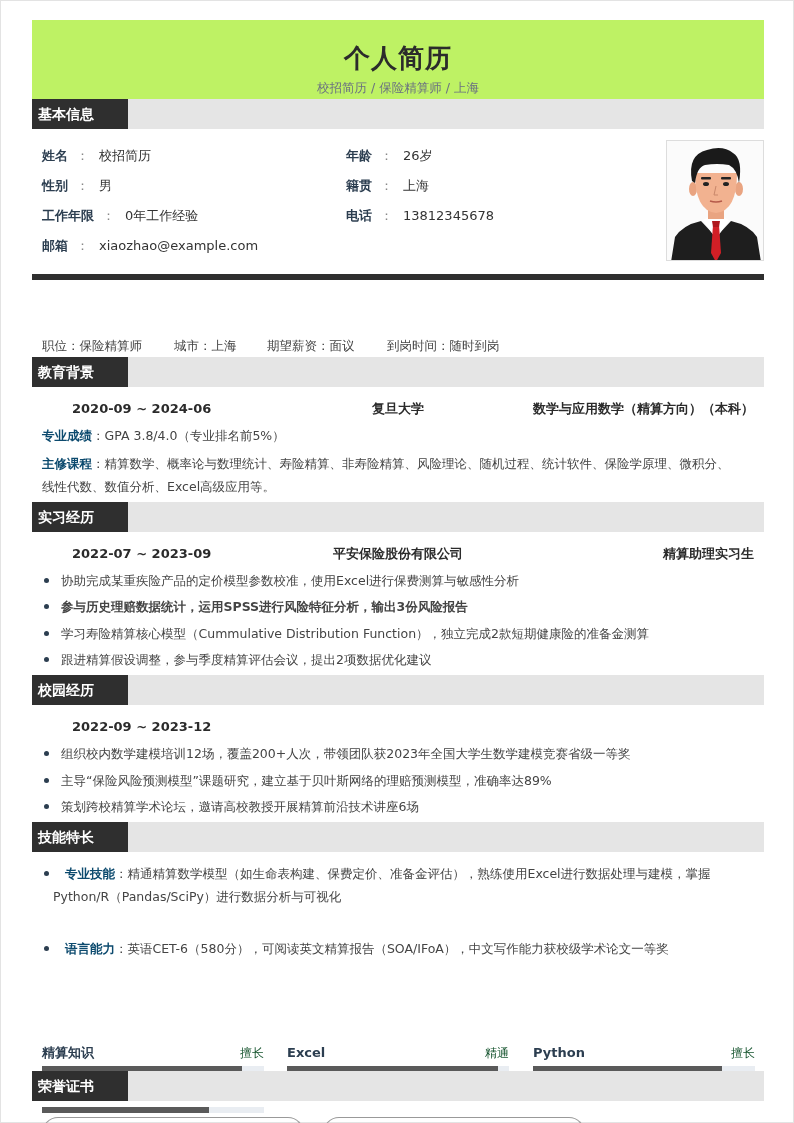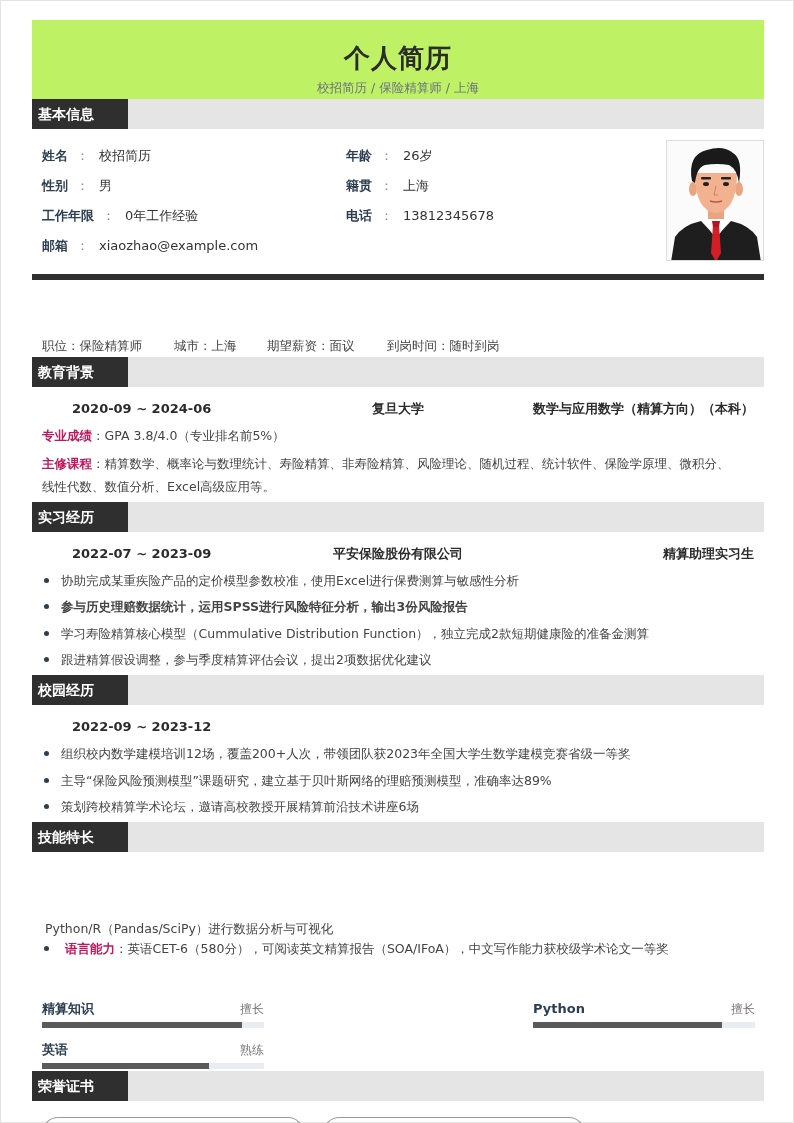--- a/index.html
+++ b/index.html
@@ -18,27 +18,27 @@
   .kv .c { color: #888; margin: 0 10px 0 8px; }
 
   .photo { position: absolute; left: 665px; top: 139px; width: 98px; height: 121px; border: 1px solid #ddd; background: #fafafa; overflow: hidden; }
   .thick { position: absolute; left: 31px; top: 273px; width: 732px; height: 6px; background: #2f2f2f; }
 
   .line { position: absolute; left: 41px; font-size: 12.5px; line-height: 18px; color: #444; white-space: nowrap; }
   .row3 { position: absolute; left: 41px; width: 712px; height: 18px; font-size: 13px; font-weight: bold; color: #2b2b2b; line-height: 18px; }
   .row3 .l { position: absolute; left: 10px; margin-left: 20px; }
   .row3 .m { position: absolute; left: 0; width: 712px; text-align: center; }
   .row3 .r { position: absolute; right: 0; }
-  .lbl { color: #be185d; font-weight: bold; text-align: right; }
+  .lbl { color: #0c4a6e; font-weight: bold; text-align: right; }
   .bullet { position: absolute; left: 41px; font-size: 12.5px; line-height: 18px; color: #444; white-space: nowrap; }
   .bullet::before { content: ""; display: inline-block; width: 5px; height: 5px; background: #2c3e50; border-radius: 50%; margin: 0 12px 2px 2px; vertical-align: middle; }
 
-  .skill { position: absolute; width: 222px; height: 36px; }
+  .skill { position: absolute; width: 222px; height: 36px; margin-top: 44px; }
   .skill .name { position: absolute; left: 0; top: 0; font-size: 13px; font-weight: bold; color: #2c3e50; line-height: 18px; }
-  .skill .lvl { position: absolute; right: 0; top: 1px; font-size: 12px; color: #737373; line-height: 16px; }
+  .skill .lvl { position: absolute; right: 0; top: 1px; font-size: 12px; color: #14532d; line-height: 16px; }
   .skill .track { position: absolute; left: 0; top: 22px; width: 222px; height: 6px; background: #e9edf2; }
   .skill .fill { position: absolute; left: 0; top: 0; height: 6px; background: #5a5a5a; }
 
   .cert { position: absolute; top: 1116px; height: 20px; border: 1px solid #999; border-bottom: none; border-radius: 16px 16px 0 0; }
 </style>
 </head>
 <body>
 
 <div class="page">
 
@@ -146,32 +146,42 @@
   <div class="row3" style="top:717px;">
     <span class="l">2022-09 ~ 2023-12</span>
   </div>
   <div class="bullet" style="top:744px;">组织校内数学建模培训12场，覆盖200+人次，带领团队获2023年全国大学生数学建模竞赛省级一等奖</div>
   <div class="bullet" style="top:771px;">主导“保险风险预测模型”课题研究，建立基于贝叶斯网络的理赔预测模型，准确率达89%</div>
   <div class="bullet" style="top:797px;">策划跨校精算学术论坛，邀请高校教授开展精算前沿技术讲座6场</div>
 
   <div class="sec" style="top:821px;">
     <div class="tag">技能特长</div>
   </div>
-  <div class="line" style="left:44px; top:887px;margin-top:32px;">Python/R（Pandas/SciPy）进行数据分析与可视化</div>
+  <div class="bullet" style="top:864px;">
+    <span class="lbl">专业技能</span><span>：精通精算数学模型（如生命表构建、保费定价、准备金评估），熟练使用Excel进行数据处理与建模，掌握</span>
+  </div>
+  <div class="line" style="left:52px; top:887px;">Python/R（Pandas/SciPy）进行数据分析与可视化</div>
   <div class="bullet" style="top:939px;">
     <span class="lbl">语言能力</span><span>：英语CET-6（580分），可阅读英文精算报告（SOA/IFoA），中文写作能力获校级学术论文一等奖</span>
   </div>
 
   <div class="skill" style="left:41px; top:999px;">
     <span class="name">精算知识</span>
     <span class="lvl">擅长</span>
     <div class="track">
         <div class="fill" style="width: 90%;"></div>
       </div>
   </div>
+  <div class="skill" style="left:286px; top:999px;">
+    <span class="name">Excel</span>
+    <span class="lvl">精通</span>
+    <div class="track">
+        <div class="fill" style="width: 95%;"></div>
+      </div>
+  </div>
   <div class="skill" style="left:532px; top:999px;">
     <span class="name">Python</span>
     <span class="lvl">擅长</span>
     <div class="track">
         <div class="fill" style="width: 85%;"></div>
       </div>
   </div>
   <div class="skill" style="left:41px; top:1040px;">
     <span class="name">英语</span>
     <span class="lvl">熟练</span>

